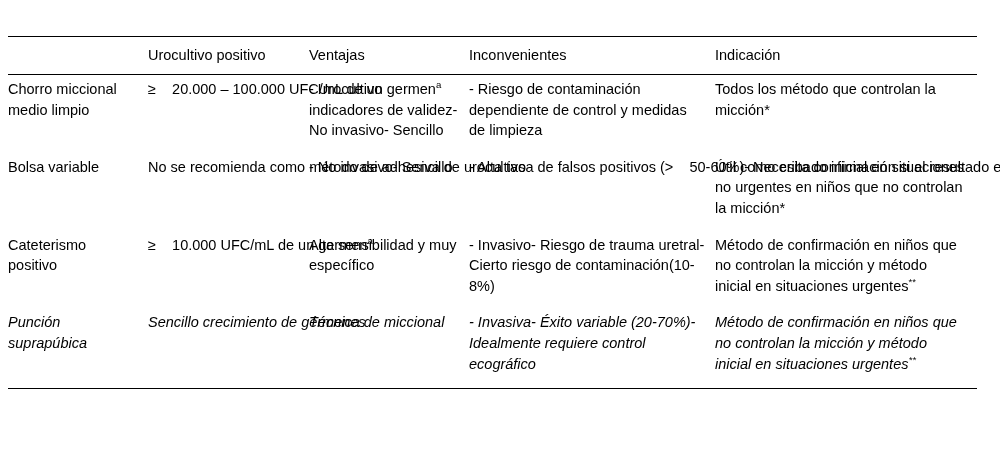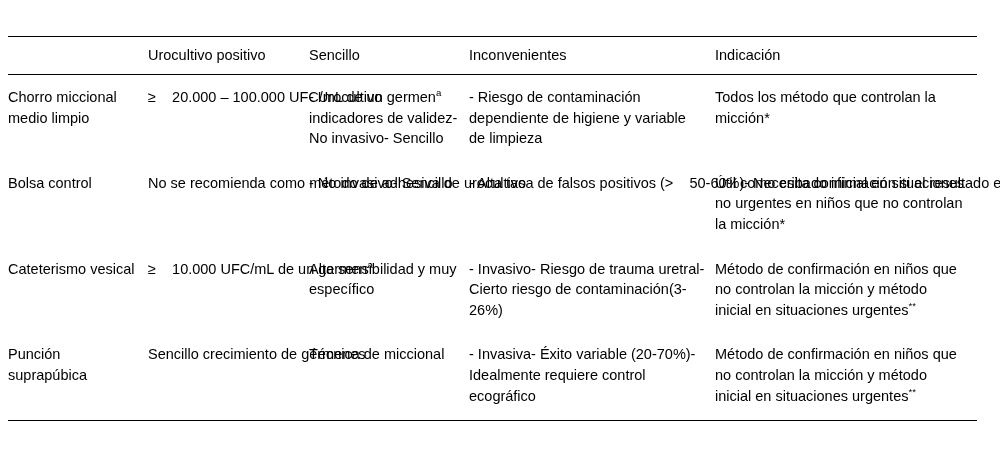--- a/index.html
+++ b/index.html
@@ -49,25 +49,26 @@
   thead tr.header-row th.col-first {
     border-top: 1.6px solid #000;
     border-bottom: 1.6px solid #000;
   }
 
   tbody td {
     font-size: 14.5px;
     line-height: 20.6px;
     text-align: left;
     vertical-align: top;
-    padding: 12px 10px 12px 0;
+    padding: 4px 10px 12px 0;
     border: none;
   }
   tbody tr.body-row.last-row td {
     padding-bottom: 14px;
+    font-style: italic;
   }
   tbody tr.spacer-row td {
     padding: 0;
     height: 10px;
     border-top: 1.6px solid #000;
   }
   .cell-text { display: block; }
   sup {
     font-size: 9.6px;
     vertical-align: super;
@@ -84,60 +85,60 @@
       <col class="c1">
         <col class="c2">
         <col class="c3">
         <col class="c4">
         <col class="c5">
     </colgroup>
     <thead>
       <tr class="header-row">
         <th class="col-first"></th>
         <th>Urocultivo positivo</th>
-        <th>Sencillo</th>
+        <th>Ventajas</th>
         <th>Inconvenientes</th>
         <th>Indicación</th>
       </tr>
     </thead>
     <tbody>
       <tr class="body-row">
         <td>
             <span class="cell-text">Chorro miccional medio limpio</span>
           </td>
         <td><span class="nbsp-gap">≥    20.000 – 100.000 UFC/mL de un germen</span><sup>a</sup></td>
         <td>
             <span class="cell-text">- Urocultivo indicadores de validez- No invasivo- Sencillo</span>
           </td>
         <td>
-            <span class="cell-text">- Riesgo de contaminación dependiente de higiene y variable de limpieza</span>
+            <span class="cell-text">- Riesgo de contaminación dependiente de control y medidas de limpieza</span>
           </td>
         <td><span>Todos los método que controlan la micción*</span><sup></sup></td>
       </tr>
       <tr class="body-row">
         <td>
-            <span class="cell-text">Bolsa control</span>
+            <span class="cell-text">Bolsa variable</span>
           </td>
         <td><span class="nbsp-gap">No se recomienda como método de adhesiva de urocultivo</span><sup></sup></td>
         <td>
             <span class="cell-text">- No invasivo- Sencillo</span>
           </td>
         <td><span class="nbsp-gap">- Alta tasa de falsos positivos (&gt;    50-60%)- Necesita confirmación si el resultado es positivo</span></td>
         <td><span>Útil como cribado inicial en situaciones no urgentes en niños que no controlan la micción*</span><sup></sup></td>
       </tr>
       <tr class="body-row">
         <td>
-            <span class="cell-text">Cateterismo vesical</span>
+            <span class="cell-text">Cateterismo positivo</span>
           </td>
         <td><span class="nbsp-gap">≥    10.000 UFC/mL de un germen</span><sup>a</sup></td>
         <td>
             <span class="cell-text">Alta sensibilidad y muy específico</span>
           </td>
         <td>
-            <span class="cell-text">- Invasivo- Riesgo de trauma uretral- Cierto riesgo de contaminación(3-26%)</span>
+            <span class="cell-text">- Invasivo- Riesgo de trauma uretral- Cierto riesgo de contaminación(10-8%)</span>
           </td>
         <td><span>Método de confirmación en niños que no controlan la micción y método inicial en situaciones urgentes</span><sup>**</sup></td>
       </tr>
       <tr class="body-row last-row">
         <td>
             <span class="cell-text">Punción suprapúbica</span>
           </td>
         <td><span class="nbsp-gap">Sencillo crecimiento de gérmenes</span><sup></sup></td>
         <td>
             <span class="cell-text">Técnica de miccional</span>

